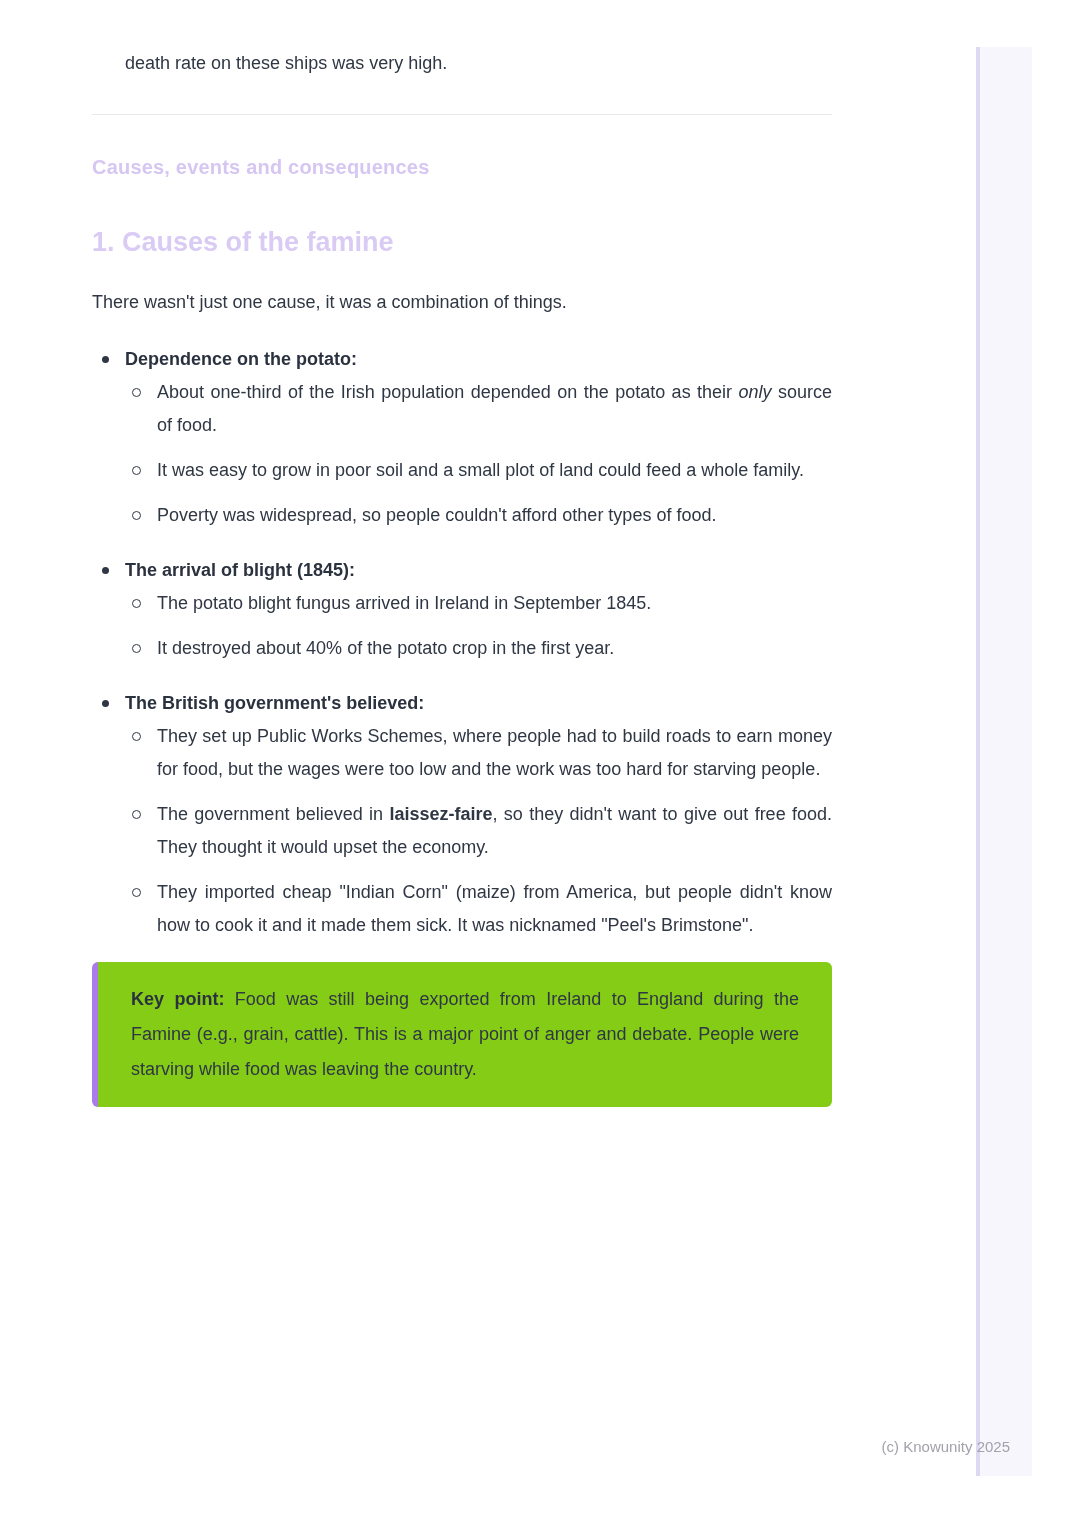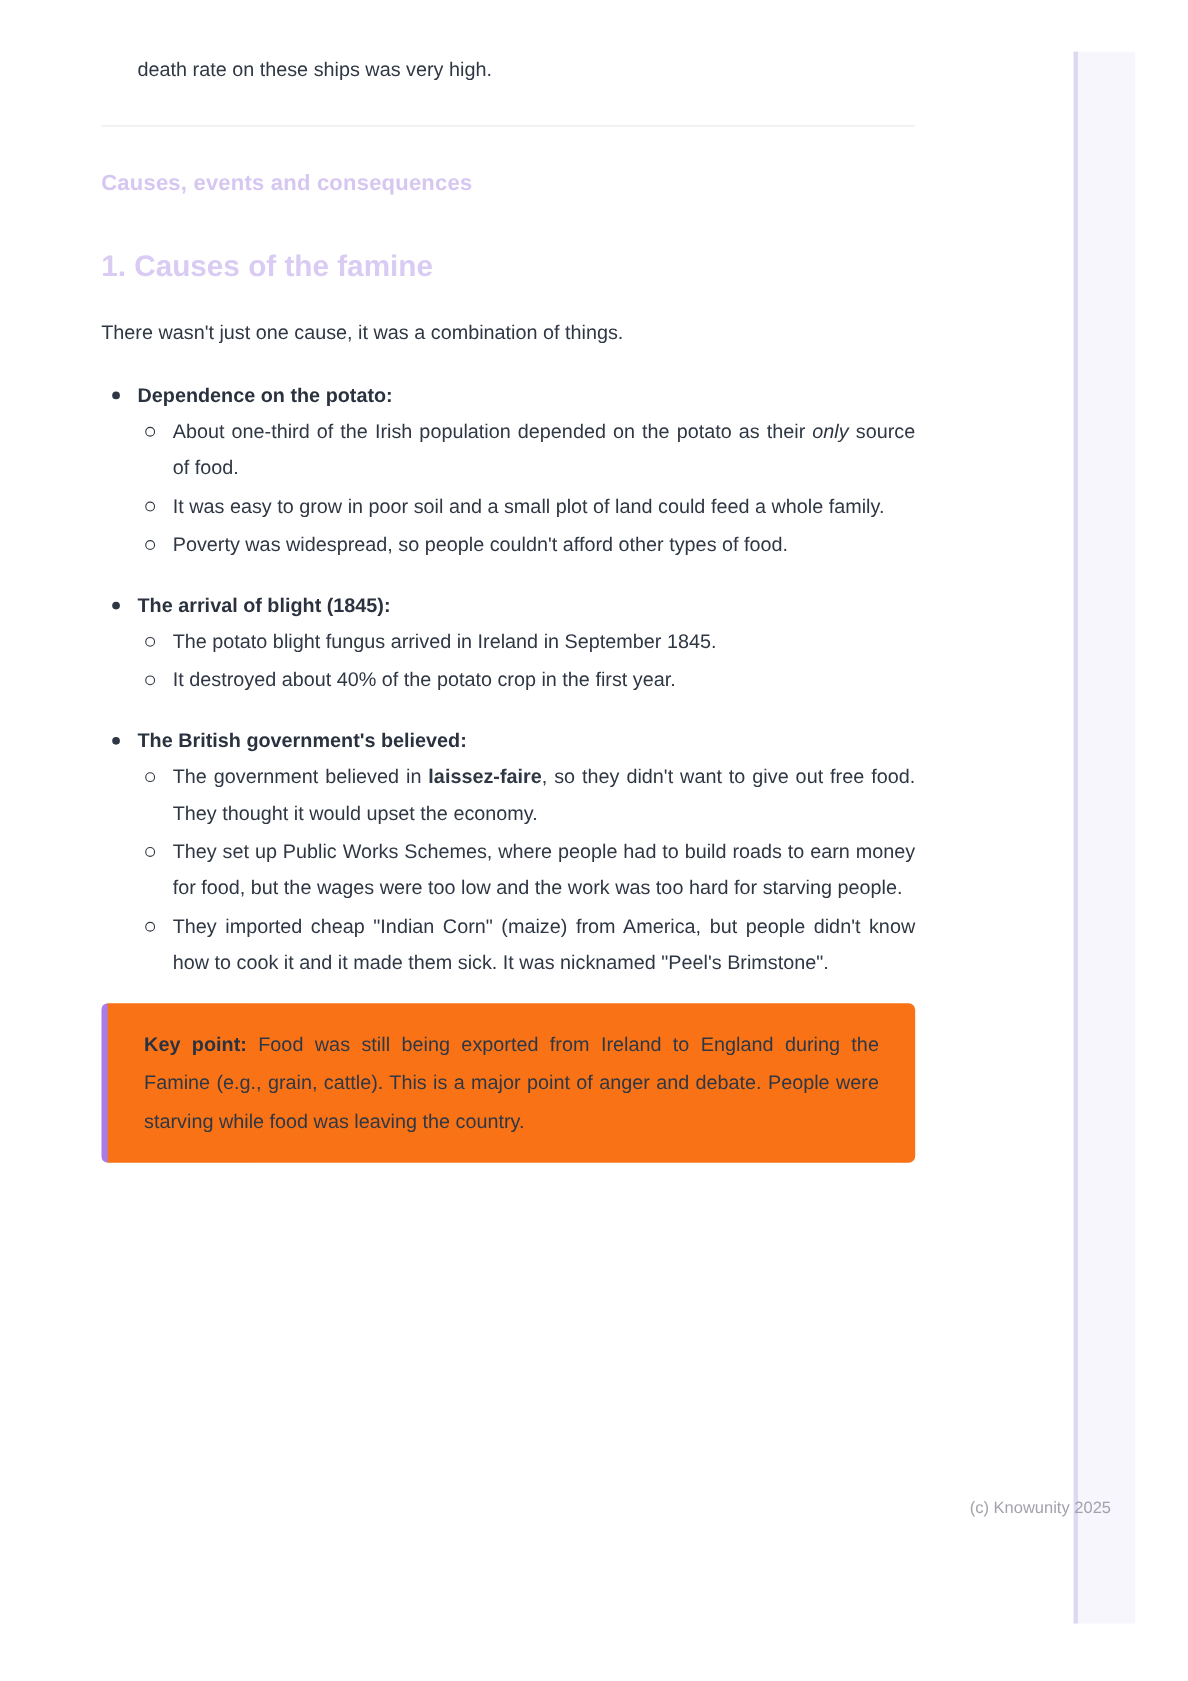--- a/index.html
+++ b/index.html
@@ -32,40 +32,40 @@
   .main-item { position: relative; padding-left: 33px; font-size: 18px; line-height: 33px; }
   .main-item + .main-item { margin-top: 22px; }
   .disc {
     position: absolute; left: 10px; top: 13px;
     width: 7px; height: 7px; border-radius: 50%; background: #2f3744;
   }
   .item-title { font-weight: 700; color: #2b323f; }
 
   .sub-list { list-style: none; margin: 0; padding: 0; }
   .sub-item { position: relative; padding-left: 32px; text-align: justify; }
-  .sub-item + .sub-item { margin-top: 2px; }
+  .sub-item + .sub-item { margin-top: 12px; }
   .circle {
     position: absolute; left: 7px; top: 12px;
     width: 9px; height: 9px; border: 1.5px solid #2f3744; border-radius: 50%;
   }
   .em { font-style: italic; }
   .b { font-weight: 700; }
 
   .keypoint {
     margin-top: 20px;
-    background: #f97316;
+    background: #84cc16;
     border-left: 6px solid #a97ce9;
     border-radius: 6px;
     padding: 20px 33px;
   }
   .keypoint p { margin: 0; font-size: 18px; line-height: 35px; text-align: justify; }
   .kp-label { font-weight: 700; color: #2b323f; }
 
   .footer {
-    position: absolute; top: 1362px; right: 70px;
+    position: absolute; top: 1438px; right: 70px;
     font-size: 15px; color: #a2a2ac; z-index: 2;
   }
 
   .scroll-track {
     position: absolute; left: 976px; top: 47px;
     width: 56px; height: 1429px;
     background: #f8f6fd;
     border-left: 4px solid #ded8f2;
     z-index: 1;
   }
@@ -122,25 +122,25 @@
           </li>
         </ul>
       </li>
 
       <li class="main-item">
         <span class="disc"></span>
         <span class="item-title">The British government's believed:</span>
         <ul class="sub-list">
           <li class="sub-item">
             <span class="circle"></span>
-            <span>The government believed in </span><span class="b">laissez-faire</span><span>, so they didn't want to give out free food. They thought it would upset the economy.</span>
+            <span>They set up Public Works Schemes, where people had to build roads to earn money for food, but the wages were too low and the work was too hard for starving people.</span>
           </li>
           <li class="sub-item">
             <span class="circle"></span>
-            <span>They set up Public Works Schemes, where people had to build roads to earn money for food, but the wages were too low and the work was too hard for starving people.</span>
+            <span>The government believed in </span><span class="b">laissez-faire</span><span>, so they didn't want to give out free food. They thought it would upset the economy.</span>
           </li>
           <li class="sub-item">
             <span class="circle"></span>
             <span>They imported cheap "Indian Corn" (maize) from America, but people didn't know how to cook it and it made them sick. It was nicknamed "Peel's Brimstone".</span>
           </li>
         </ul>
       </li>
 
     </ul>
 

